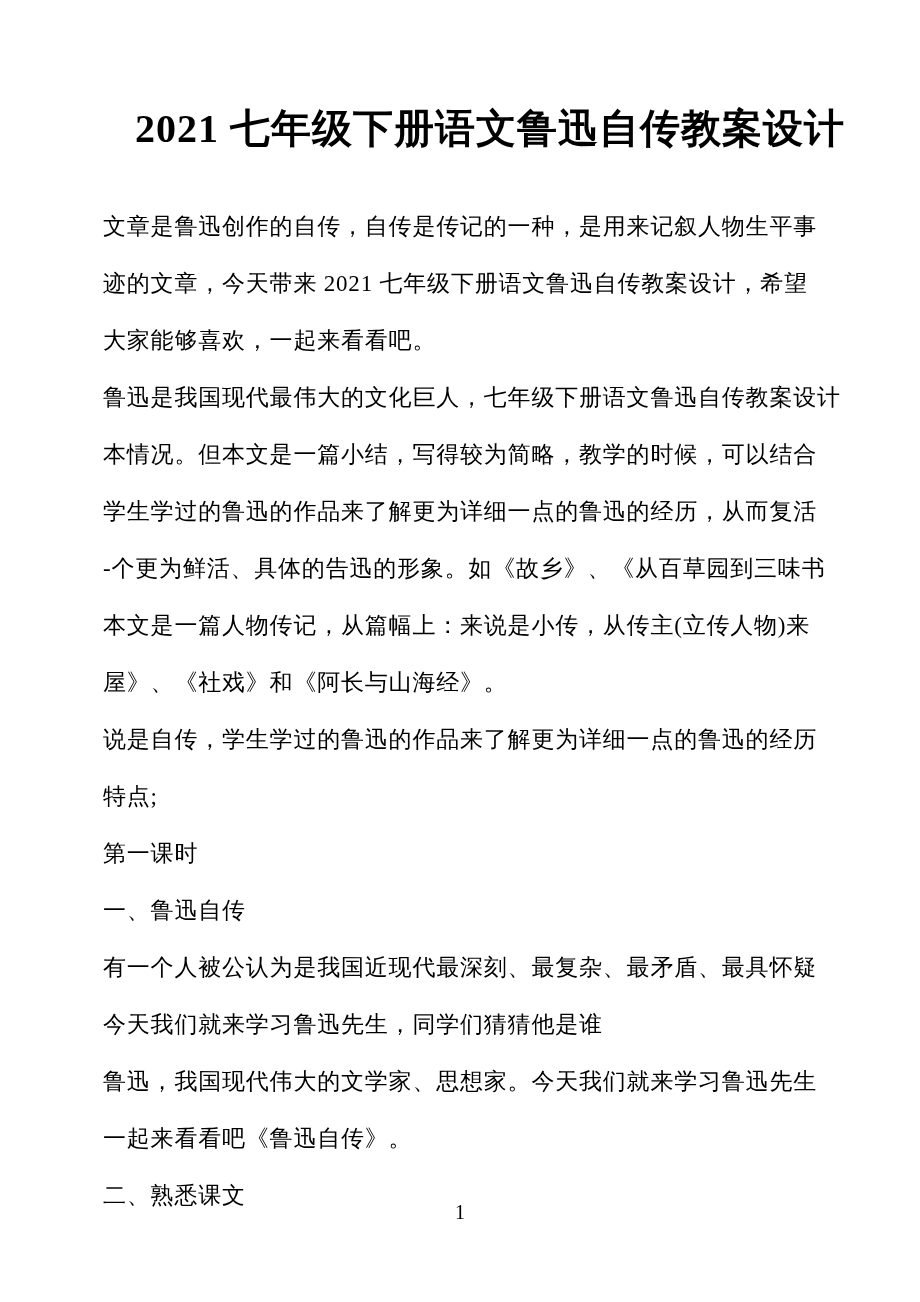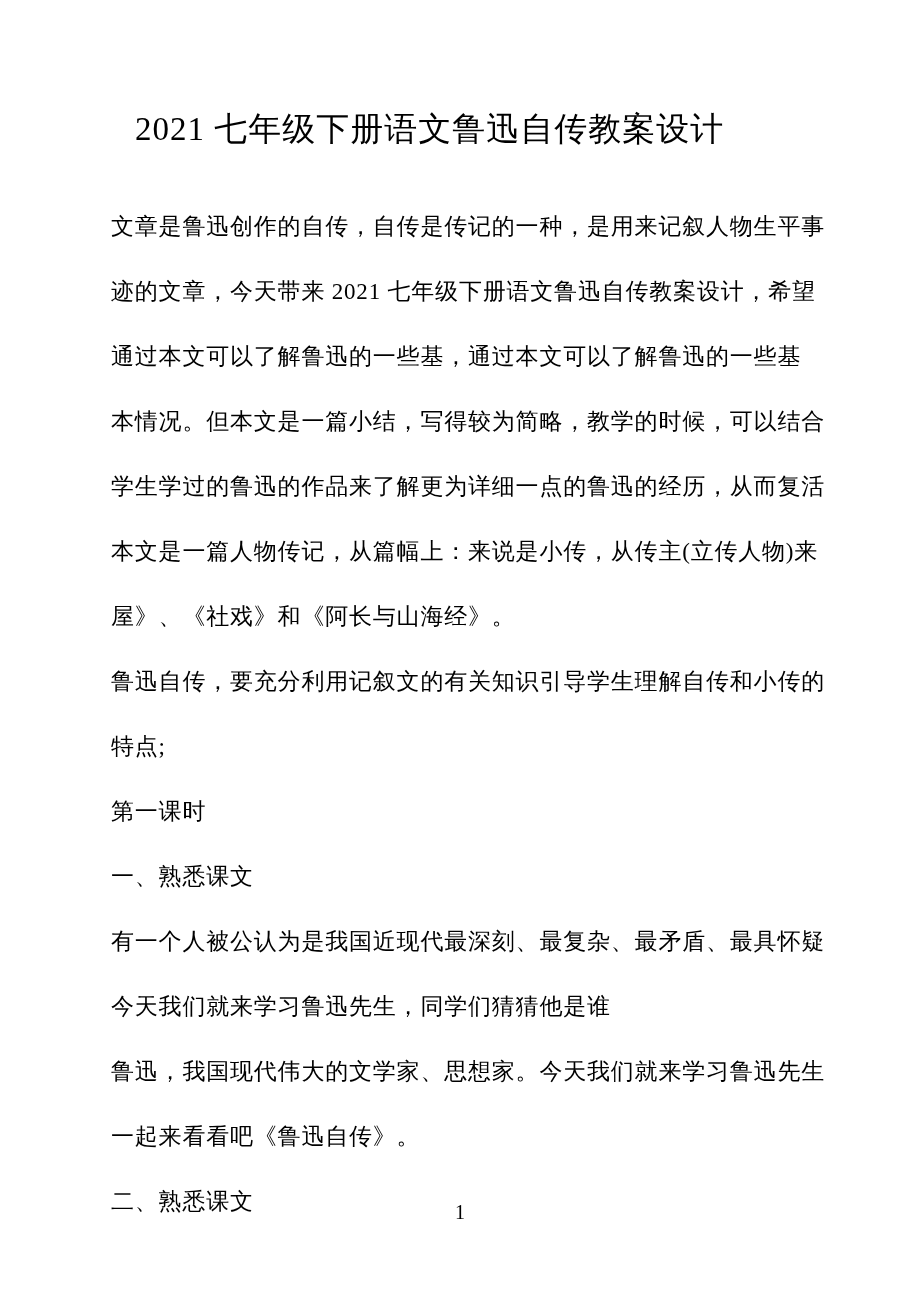--- a/index.html
+++ b/index.html
@@ -18,28 +18,28 @@
     }
     .content {
       position: absolute;
       left: 103px;
       top: 104px;
       width: 716px;
     }
     .doc-title {
       margin: 0 0 44px 0;
       padding-left: 32px;
-      font-size: 33px;
-      font-weight: normal;
+      font-size: 40px;
+      font-weight: bold;
       line-height: 50px;
       letter-spacing: 1px;
       white-space: nowrap;
     }
     .line {
-      margin: 8px;
+      margin: 0;
       height: 57px;
       line-height: 57px;
       font-size: 23px;
       letter-spacing: 0.8px;
       white-space: nowrap;
     }
     .footer {
       position: absolute;
       left: 0;
       top: 1198px;
@@ -50,29 +50,31 @@
     }
   </style>
 </head>
 <body>
 
 <div class="page">
   <div class="content">
     <h1 class="doc-title">2021 七年级下册语文鲁迅自传教案设计</h1>
     <p class="line">文章是鲁迅创作的自传，自传是传记的一种，是用来记叙人物生平事</p>
     <p class="line">迹的文章，今天带来 2021 七年级下册语文鲁迅自传教案设计，希望</p>
-    <p class="line">通过本文可以了解鲁迅的一些基，通过本文可以了解鲁迅的一些基</p>
+    <p class="line">大家能够喜欢，一起来看看吧。</p>
+    <p class="line">鲁迅是我国现代最伟大的文化巨人，七年级下册语文鲁迅自传教案设计</p>
     <p class="line">本情况。但本文是一篇小结，写得较为简略，教学的时候，可以结合</p>
     <p class="line">学生学过的鲁迅的作品来了解更为详细一点的鲁迅的经历，从而复活</p>
+    <p class="line">-个更为鲜活、具体的告迅的形象。如《故乡》、《从百草园到三味书</p>
     <p class="line">本文是一篇人物传记，从篇幅上：来说是小传，从传主(立传人物)来</p>
     <p class="line">屋》、《社戏》和《阿长与山海经》。</p>
-    <p class="line">鲁迅自传，要充分利用记叙文的有关知识引导学生理解自传和小传的</p>
+    <p class="line">说是自传，学生学过的鲁迅的作品来了解更为详细一点的鲁迅的经历</p>
     <p class="line">特点;</p>
     <p class="line">第一课时</p>
-    <p class="line">一、熟悉课文</p>
+    <p class="line">一、鲁迅自传</p>
     <p class="line">有一个人被公认为是我国近现代最深刻、最复杂、最矛盾、最具怀疑</p>
     <p class="line">今天我们就来学习鲁迅先生，同学们猜猜他是谁</p>
     <p class="line">鲁迅，我国现代伟大的文学家、思想家。今天我们就来学习鲁迅先生</p>
     <p class="line">一起来看看吧《鲁迅自传》。</p>
     <p class="line">二、熟悉课文</p>
   </div>
   <div class="footer">1</div>
 </div>
 
 </body></html>

